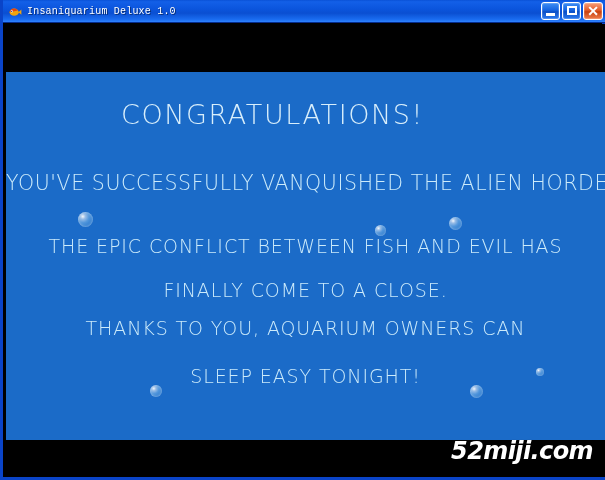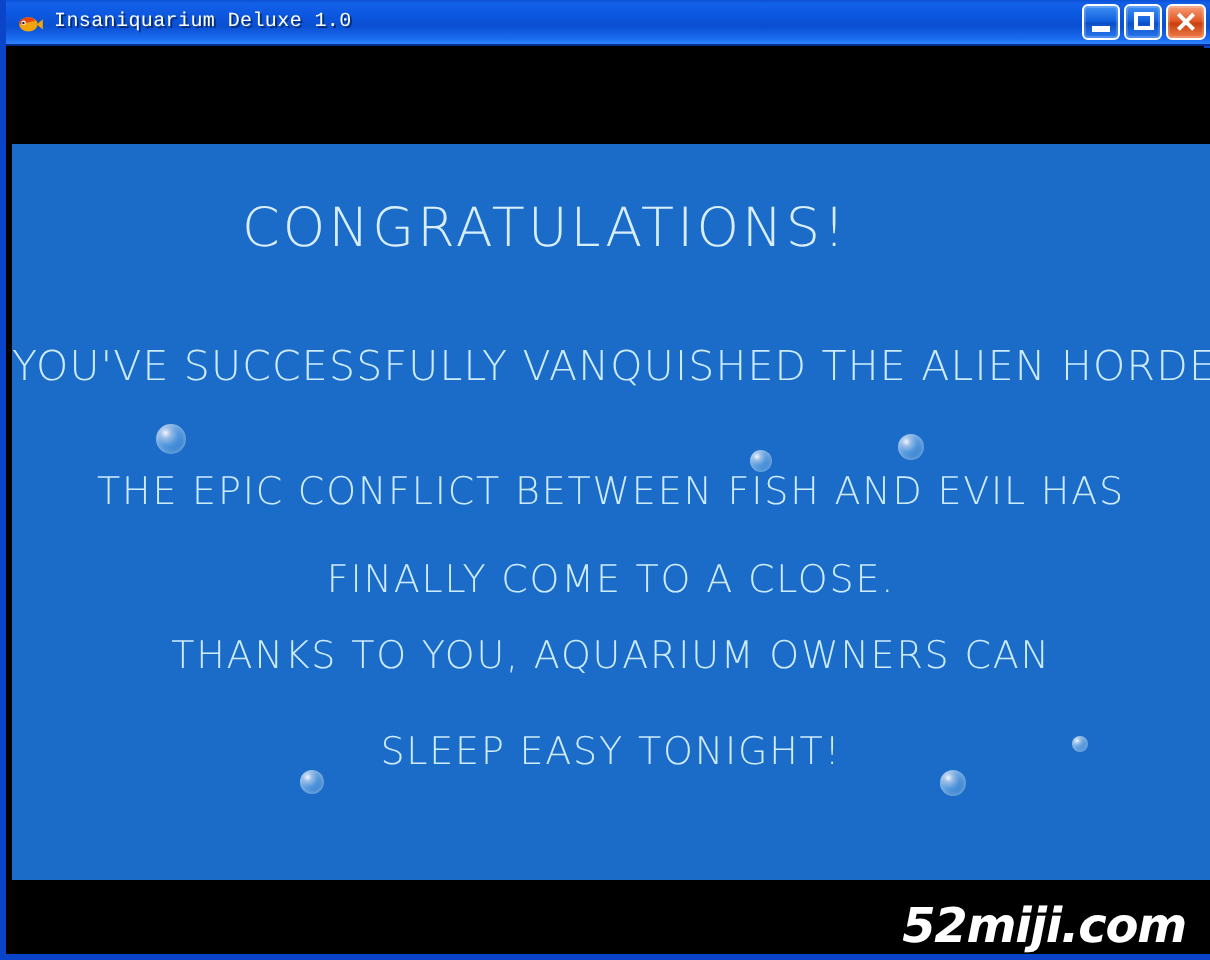--- a/index.html
+++ b/index.html
@@ -181,21 +181,21 @@
     position: absolute;
     border-radius: 50%;
     background:
       radial-gradient(circle at 32% 30%, rgba(255,255,255,0.95) 0%, rgba(255,255,255,0.55) 18%, rgba(150,205,245,0.45) 42%, rgba(90,165,225,0.30) 70%, rgba(70,150,215,0.12) 100%);
     box-shadow: inset 0 0 3px rgba(255,255,255,0.55);
     pointer-events: none;
   }
   .watermark {
     position: absolute;
     right: 12px;
-    top: 425px;
+    top: 413px;
     color: #ffffff;
     font-size: 24px;
     font-weight: bold;
     font-style: italic;
     letter-spacing: -0.6px;
     font-family: "DejaVu Sans", sans-serif;
     text-shadow: 0 1px 2px rgba(0,0,0,0.8);
     white-space: nowrap;
     z-index: 5;
     margin-left: 48px;

